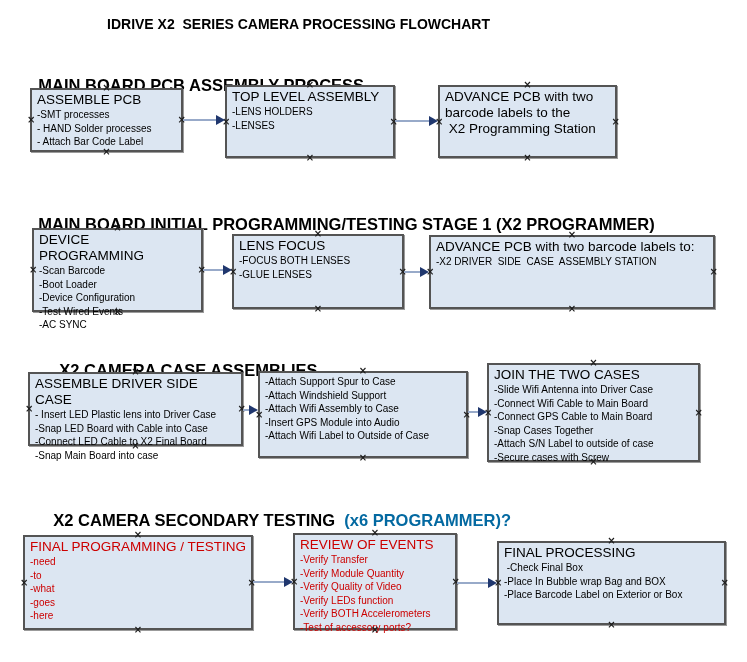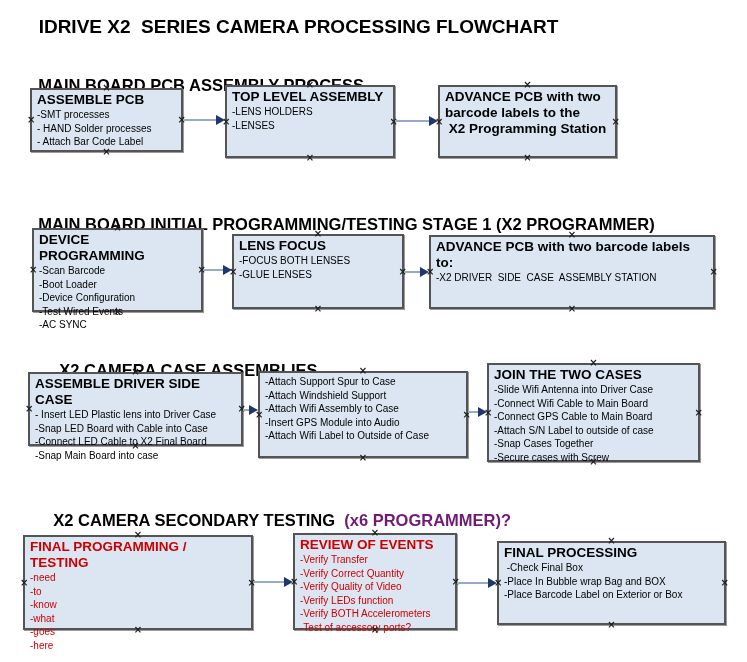--- a/index.html
+++ b/index.html
@@ -3,32 +3,32 @@
 <meta charset="utf-8">
 <style>
   html,body{margin:0;padding:0;background:#ffffff;}
   #canvas{
     position:relative;width:747px;height:662px;background:#ffffff;
     font-family:"Liberation Sans","DejaVu Sans",sans-serif;color:#000;
     overflow:hidden;
   }
   .flow-title{
     position:absolute;top:16px;left:0;width:597px;text-align:center;
-    font-size:19px;font-weight:bold;white-space:pre;letter-spacing:0px;
+    font-size:14px;font-weight:bold;white-space:pre;letter-spacing:0px;
   }
   .sec-heading{
     position:absolute;font-size:16.5px;font-weight:bold;white-space:pre;
   }
-  .sec-heading .red-part{color:#701a75;}
+  .sec-heading .red-part{color:#0369a1;}
   .pbox{
     position:absolute;background:#dce6f2;border:2px solid #545454;
     box-shadow:1px 1px 0 #9b9b9b;padding:2px 4px 0 5px;box-sizing:border-box;
   }
   .pbox .box-title{
-    font-size:13.5px;font-weight:bold;line-height:16px;white-space:pre-wrap;
+    font-size:13.5px;font-weight:normal;line-height:16px;white-space:pre-wrap;
   }
   .pbox .box-item{
     font-size:10px;line-height:13.5px;white-space:pre;
   }
   .pbox.red .box-title,.pbox.red .box-item{color:#cc0000;}
   .handle{
     position:absolute;font-family:"DejaVu Sans",sans-serif;font-size:10px;
     font-weight:bold;color:#1c1c1c;line-height:1;pointer-events:none;
   }
   .h-top{top:-7px;left:50%;transform:translateX(-50%);}
@@ -146,51 +146,50 @@
       <span class="handle h-bottom">×</span>
       <span class="handle h-left">×</span>
       <span class="handle h-right">×</span>
     </div>
 
   <div class="pbox" style="left:487px;top:363px;width:213px;height:99px">
     <div class="box-title">JOIN THE TWO CASES</div>
     <div class="box-item">-Slide Wifi Antenna into Driver Case</div>
     <div class="box-item">-Connect Wifi Cable to Main Board</div>
     <div class="box-item">-Connect GPS Cable to Main Board</div>
+    <div class="box-item">-Snap Cases Together</div>
     <div class="box-item">-Attach S/N Label to outside of case</div>
-    <div class="box-item">-Snap Cases Together</div>
     <div class="box-item">-Secure cases with Screw</div>
   <span class="handle h-top">×</span>
       <span class="handle h-bottom">×</span>
       <span class="handle h-left">×</span>
       <span class="handle h-right">×</span>
     </div>
 
   <div class="sec-heading" style="left:35px;top:492px">
     <span>X2 CAMERA SECONDARY TESTING </span><span class="red-part"> (x6 PROGRAMMER)?</span>
   </div>
 
   <div class="pbox red" style="left:23px;top:535px;width:230px;height:95px">
     <div class="box-title">FINAL PROGRAMMING / TESTING</div>
     <div class="box-item">-need</div>
     <div class="box-item">-to</div>
-    <div class="box-item">-know</div>
     <div class="box-item">-what</div>
     <div class="box-item">-goes</div>
     <div class="box-item">-here</div>
   <span class="handle h-top">×</span>
       <span class="handle h-bottom">×</span>
       <span class="handle h-left">×</span>
       <span class="handle h-right">×</span>
     </div>
 
   <div class="pbox red" style="left:293px;top:533px;width:164px;height:97px">
     <div class="box-title">REVIEW OF EVENTS</div>
     <div class="box-item">-Verify Transfer</div>
-    <div class="box-item">-Verify Correct Quantity</div>
+    <div class="box-item">-Verify Module Quantity</div>
     <div class="box-item">-Verify Quality of Video</div>
     <div class="box-item">-Verify LEDs function</div>
     <div class="box-item">-Verify BOTH Accelerometers</div>
     <div class="box-item">-Test of accessory ports?</div>
   <span class="handle h-top">×</span>
       <span class="handle h-bottom">×</span>
       <span class="handle h-left">×</span>
       <span class="handle h-right">×</span>
     </div>
 

